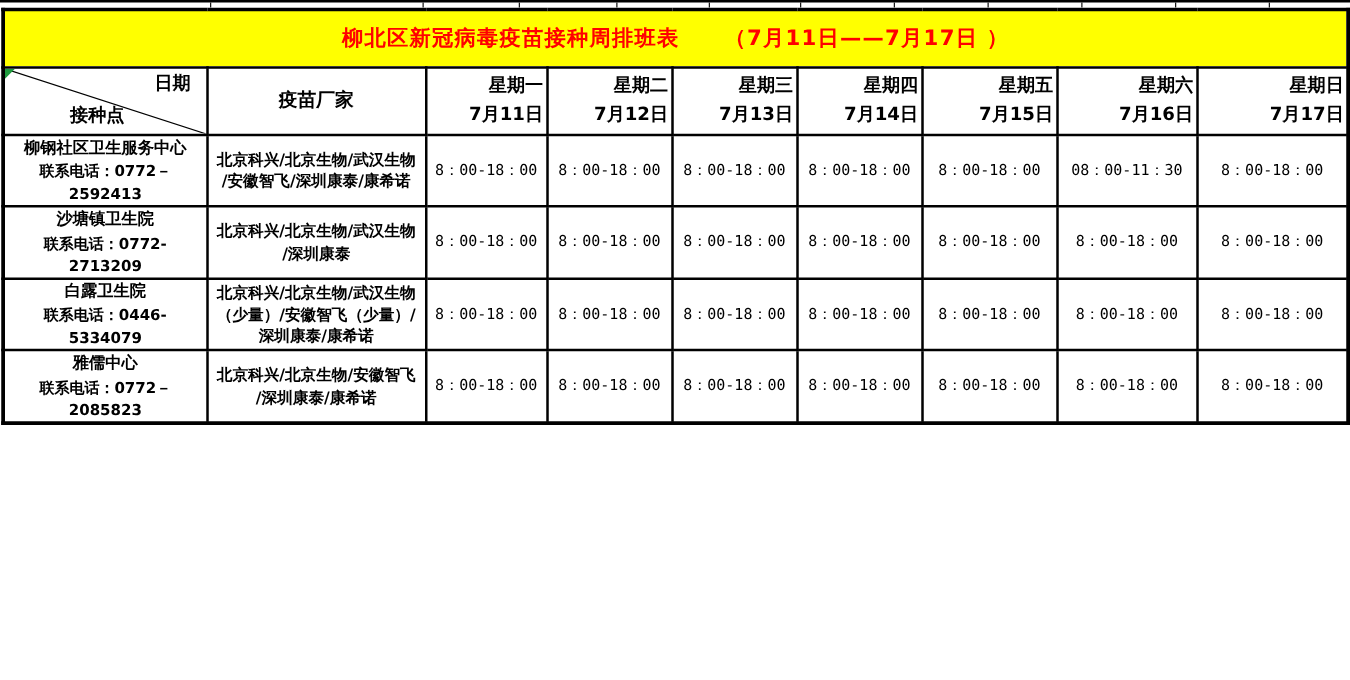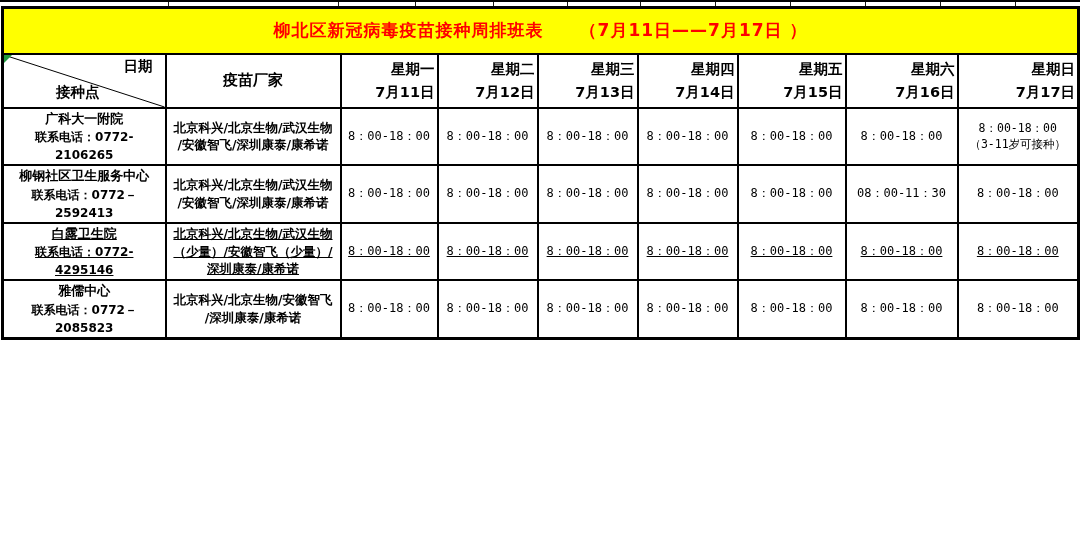--- a/index.html
+++ b/index.html
@@ -98,55 +98,54 @@
 <span>7月14日</span></td>
           <td class="day-head"><span>星期五</span>
 <span>7月15日</span></td>
           <td class="day-head"><span>星期六</span>
 <span>7月16日</span></td>
           <td class="day-head"><span>星期日</span>
 <span>7月17日</span></td>
         </tr>
     </tbody>
     <tbody id="rows">
-        <tr style="height: 48px;">
-          <td class="site-cell">
-            <div class="site-name">广科大一附院</div>
-            <div class="site-phone">联系电话：0772-2106265</div>
-          </td>
-          <td class="mfr-cell">北京科兴/北京生物/武汉生物
-/安徽智飞/深圳康泰/康希诺</td>
-          <td class="time-cell">8：00-18：00</td>
-          <td class="time-cell">8：00-18：00</td>
-          <td class="time-cell">8：00-18：00</td>
-          <td class="time-cell">8：00-18：00</td>
-          <td class="time-cell">8：00-18：00</td>
-          <td class="time-cell">8：00-18：00</td>
-          <td class="time-cell multiline">8：00-18：00
-（3-11岁可接种）</td>
-        </tr>
         <tr style="height: 44px;">
           <td class="site-cell">
             <div class="site-name">柳钢社区卫生服务中心</div>
             <div class="site-phone">联系电话：0772－2592413</div>
           </td>
           <td class="mfr-cell">北京科兴/北京生物/武汉生物
 /安徽智飞/深圳康泰/康希诺</td>
           <td class="time-cell">8：00-18：00</td>
           <td class="time-cell">8：00-18：00</td>
           <td class="time-cell">8：00-18：00</td>
           <td class="time-cell">8：00-18：00</td>
           <td class="time-cell">8：00-18：00</td>
           <td class="time-cell">08：00-11：30</td>
           <td class="time-cell">8：00-18：00</td>
         </tr>
-        <tr style="height: 50px; text-decoration: underline;">
+        <tr style="height: 48px;">
+          <td class="site-cell">
+            <div class="site-name">沙塘镇卫生院</div>
+            <div class="site-phone">联系电话：0772-2713209</div>
+          </td>
+          <td class="mfr-cell">北京科兴/北京生物/武汉生物
+/深圳康泰</td>
+          <td class="time-cell">8：00-18：00</td>
+          <td class="time-cell">8：00-18：00</td>
+          <td class="time-cell">8：00-18：00</td>
+          <td class="time-cell">8：00-18：00</td>
+          <td class="time-cell">8：00-18：00</td>
+          <td class="time-cell">8：00-18：00</td>
+          <td class="time-cell">8：00-18：00</td>
+        </tr>
+        <tr style="height: 50px;">
           <td class="site-cell">
             <div class="site-name">白露卫生院</div>
-            <div class="site-phone">联系电话：0772-4295146</div>
+            <div class="site-phone">联系电话：0446-5334079</div>
           </td>
           <td class="mfr-cell">北京科兴/北京生物/武汉生物
 （少量）/安徽智飞（少量）/
 深圳康泰/康希诺</td>
           <td class="time-cell">8：00-18：00</td>
           <td class="time-cell">8：00-18：00</td>
           <td class="time-cell">8：00-18：00</td>
           <td class="time-cell">8：00-18：00</td>
           <td class="time-cell">8：00-18：00</td>
           <td class="time-cell">8：00-18：00</td>

